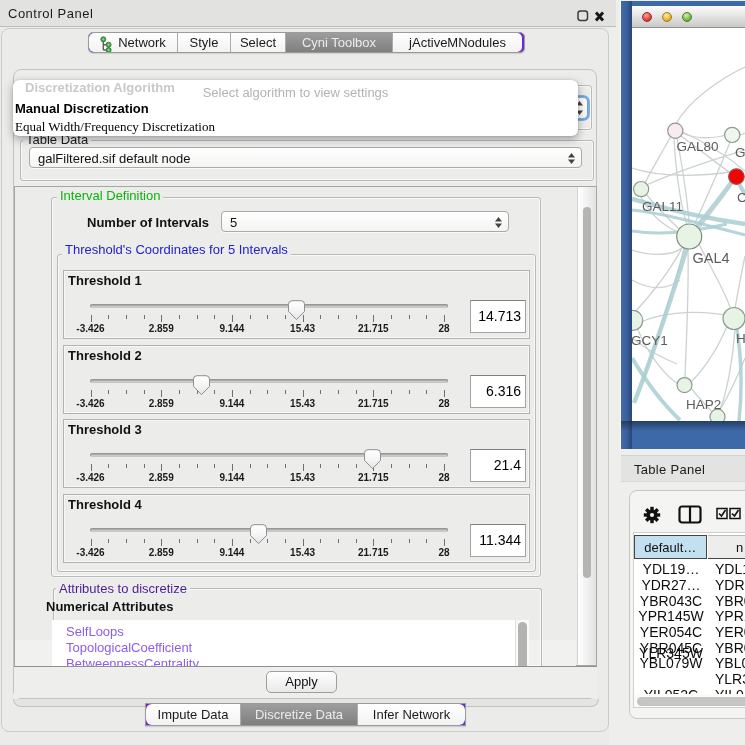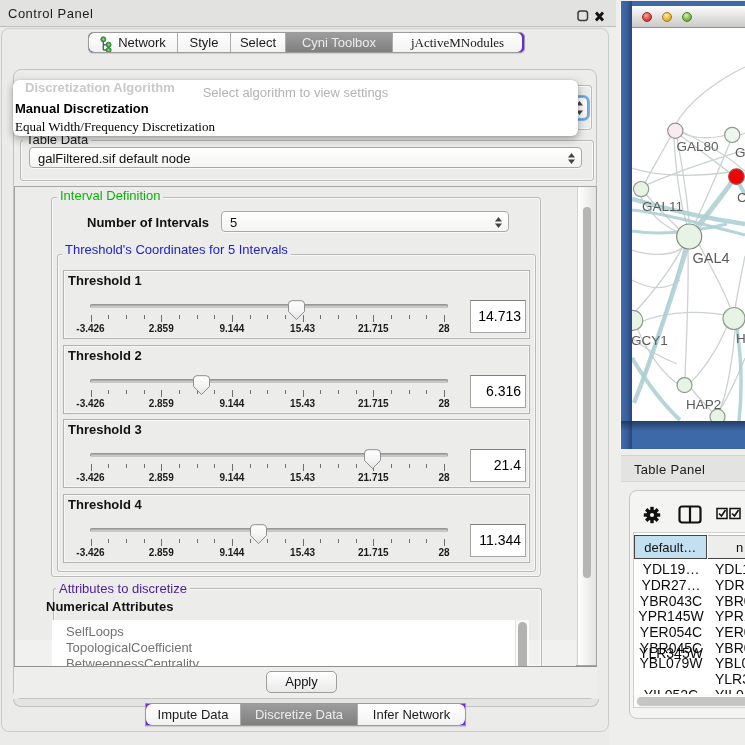--- a/index.html
+++ b/index.html
@@ -50,21 +50,21 @@
 .groove { position:absolute; height:4px; border-radius:2px; background:linear-gradient(#9e9e9e,#d8d8d7);
   border:1px solid #969695; border-bottom-color:#c6c6c5; }
 .tick { position:absolute; width:1px; background:#6f6f6e; }
 .tlab { position:absolute; width:70px; text-align:center; font-size:10px; font-weight:bold; color:#1a1a1a; }
 .vfield { position:absolute; width:56px; height:33px; background:#fff; border:1px solid #a3a3a2;
   border-top-color:#7f7f7e; font-size:14px; color:#000; text-align:right; padding:7px 4px 0 0; }
 
 .lightband { position:absolute; left:15px; top:640px; width:561px; height:26px; background:#f1f1f0; }
 
 #numlist { position:absolute; left:52px; top:620px; width:463px; height:46px; background:#fff; }
-.litem { position:absolute; left:14px; font-size:13px; color:#737373; white-space:nowrap; }
+.litem { position:absolute; left:14px; font-size:13px; color:#8b5cf6; white-space:nowrap; }
 #listsb { position:absolute; left:515px; top:620px; width:14px; height:46px; background:#fafafa; border-left:1px solid #e0e0e0; }
 #listthumb { position:absolute; left:518px; top:622px; width:9px; height:46px; background:#b3b3b2; border-radius:5px 5px 0 0; }
 
 
 #applystrip { position:absolute; left:14px; top:666px; width:583px; height:32px; background:#eeeeed; border-top:1px solid #8f8f8e; }
 #applybtn { position:absolute; left:266px; top:671px; width:71px; height:22px; background:linear-gradient(#ffffff,#e9e9e8);
   border:1px solid #9e9e9d; border-radius:5px; font-size:13px; color:#111; text-align:center; line-height:20px; }
 
 
 #popup { position:absolute; left:13px; top:80px; width:565px; height:56px; background:#fff;
@@ -130,21 +130,21 @@
           </g>
           <g fill="#93d693">
             <circle cx="3.3" cy="4.3" r="1"></circle>
             <circle cx="8.6" cy="9.7" r="1"></circle>
             <circle cx="8.6" cy="15" r="1"></circle>
           </g>
         </svg>Network</div>
 <div class="seg" style="width:53px;border-right:1px solid #ababab;">Style</div>
 <div class="seg" style="width:55px;border-right:1px solid #ababab;">Select</div>
 <div class="seg sel" style="width:107px;border-right:1px solid #ababab;">Cyni Toolbox</div>
-<div class="seg" style="width:129px;border-radius:0 5px 5px 0;font-family:Liberation Serif, serif;">jActiveMNodules</div>
+<div class="seg" style="width:129px;border-radius:0 5px 5px 0;">jActiveMNodules</div>
 </div>
 
 <div class="etched" style="left:20px;top:85px;width:572px;height:45px"></div>
 <div class="combo" style="left:27px;top:96px;width:561px;height:24px"></div>
 <svg class="stepper" style="position:absolute;left:572px;top:98px;border-radius:4px;box-shadow:0 0 0 3px rgba(92,160,229,.8)" width="15" height="20" viewBox="0 0 15 20">
 <path d="M7.5,3 L11,7.5 H4 Z" fill="#444"></path>
       <path d="M7.5,17 L11,12.5 H4 Z" fill="#444"></path>
     </svg>
 
 <div id="popup">

